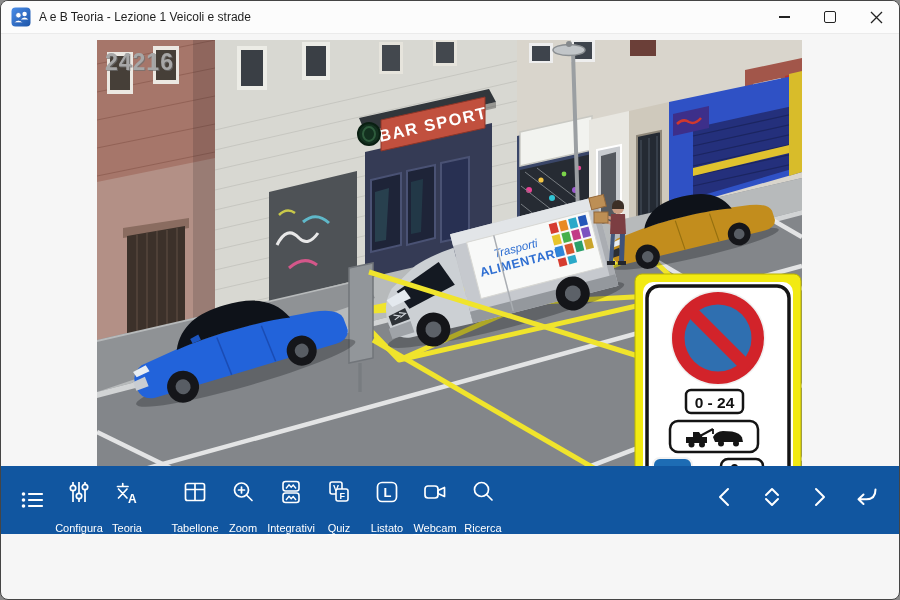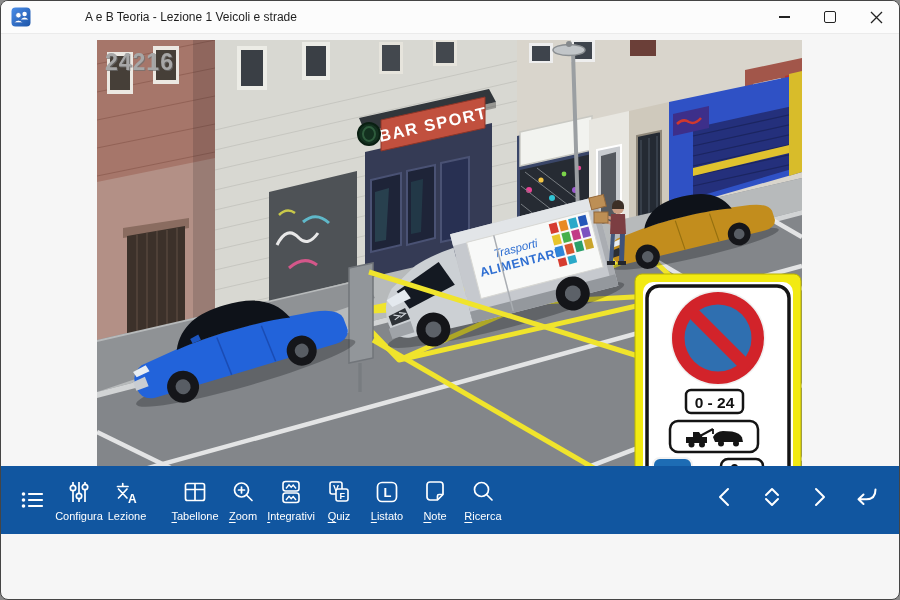--- a/index.html
+++ b/index.html
@@ -1,35 +1,35 @@
 <!DOCTYPE html>
 <html><head>
 <meta charset="utf-8">
 <style>
   html,body{margin:0;padding:0;background:#8a8a8a;font-family:"Liberation Sans",sans-serif;}
   .window{position:relative;width:900px;height:600px;background:#f6f6f6;border:1px solid #454545;
     border-radius:8px;overflow:hidden;box-sizing:border-box;}
   
-  .titlebar{height:32px;background:#fcfcfc;display:flex;align-items:center;border-bottom:1px solid #ebebeb;gap:46px;}
+  .titlebar{height:32px;background:#fcfcfc;display:flex;align-items:center;border-bottom:1px solid #ebebeb;}
   .app-icon{width:20px;height:20px;margin:0 8px 0 10px;flex:0 0 auto;}
   .title{font-size:12px;color:#1f1f1f;white-space:nowrap;}
   .win-controls{margin-left:auto;display:flex;height:100%;}
   .win-btn{width:46px;height:100%;display:flex;align-items:center;justify-content:center;color:#222;}
   .glyph-min{width:11px;height:1.4px;background:#222;}
   .glyph-max{width:10px;height:10px;border:1.4px solid #222;border-radius:2px;}
   
   .content{position:relative;height:500px;background:#f6f6f6;}
   .scene-wrap{position:absolute;left:96px;top:6px;width:705px;height:485px;background:#83868a;overflow:hidden;}
   .scene-wrap svg{display:block;}
   svg text{font-family:"Liberation Sans",sans-serif;}
   
   .toolbar{position:absolute;left:0;right:0;bottom:0;height:68px;background:#1156a0;display:flex;
     padding:12px 0 0 8px;box-sizing:border-box;}
   .tb-item{width:48px;display:flex;flex-direction:column;align-items:center;cursor:pointer;flex:0 0 auto;}
-  .tb-item .lbl{margin-top:4px;font-size:11px;line-height:12px;color:#fff;white-space:nowrap;}
+  .tb-item .lbl{margin-top:16px;font-size:11px;line-height:12px;color:#fff;white-space:nowrap;}
   .tb-item u{text-decoration:underline;text-underline-offset:2px;}
   .tb-menu{width:46px;padding-top:8px;}
   .tb-gap{width:20px;flex:0 0 auto;}
   .tb-nav{margin-left:auto;display:flex;padding-right:10px;}
   .tb-nav .tb-item{width:47px;padding-top:5px;}
   .tb-item svg{flex:0 0 auto;}
 </style>
 </head>
 <body>
 
@@ -382,21 +382,21 @@
         </svg>
         <span class="lbl">Configura</span>
       </div>
 
 
       <div class="tb-item">
         <svg width="28" height="28" viewBox="0 0 28 28">
           <path d="M4.5,8.5 H15 M9.75,5.5 V8.5 M5.5,11 L14,20 M14,11 L5.5,20" stroke="#fff" stroke-width="1.7" stroke-linecap="round"></path>
           <text x="15" y="24.5" font-size="12" font-weight="bold" fill="#fff">A</text>
         </svg>
-        <span class="lbl">Lezione</span>
+        <span class="lbl">Teoria</span>
       </div>
 
       <div class="tb-gap"></div>
 
       <div class="tb-item">
         <svg width="28" height="28" viewBox="0 0 28 28">
           <rect x="4.5" y="5.5" width="19" height="17" rx="2" fill="none" stroke="#fff" stroke-width="1.7"></rect>
           <path d="M14,5.5 V22.5 M4.5,11.5 H23.5" stroke="#fff" stroke-width="1.7"></path>
         </svg>
         <span class="lbl"><u>T</u>abellone</span>
@@ -432,28 +432,28 @@
       </div>
 
       <div class="tb-item">
         <svg width="28" height="28" viewBox="0 0 28 28">
           <rect x="4.5" y="4.5" width="19" height="19" rx="4.5" fill="none" stroke="#fff" stroke-width="1.7"></rect>
           <text x="10.5" y="19" font-size="13" font-weight="bold" fill="#fff">L</text>
         </svg>
         <span class="lbl"><u>L</u>istato</span>
       </div>
 
-
-      <div class="tb-item">
-        <svg width="28" height="28" viewBox="0 0 28 28">
-          <path d="M6,7 a3,3 0 0 1 3,-3 h10 a3,3 0 0 1 3,3 v9.5 L16.5,22 H9 a3,3 0 0 1 -3,-3 Z" fill="none" stroke="#fff" stroke-width="1.7" stroke-linejoin="round"></path>
-          <path d="M22,16.5 L18,16.5 Q16.5,16.5 16.5,18 L16.5,22" fill="none" stroke="#fff" stroke-width="1.7"></path>
-        </svg>
-        <span class="lbl"><u>N</u>ote</span>
-      </div>
+      <div class="tb-item">
+        <svg width="28" height="28" viewBox="0 0 28 28">
+          <rect x="4" y="8" width="13" height="12" rx="3" fill="none" stroke="#fff" stroke-width="1.7"></rect>
+          <path d="M17,12.5 L23.5,9.5 V18.5 L17,15.5 Z" fill="none" stroke="#fff" stroke-width="1.7" stroke-linejoin="round"></path>
+        </svg>
+        <span class="lbl"><u>W</u>ebcam</span>
+      </div>
+
 
       <div class="tb-item">
         <svg width="28" height="28" viewBox="0 0 28 28">
           <circle cx="12.5" cy="11.5" r="7" fill="none" stroke="#fff" stroke-width="1.7"></circle>
           <path d="M17.5,16.5 L23,22" stroke="#fff" stroke-width="1.7" stroke-linecap="round"></path>
         </svg>
         <span class="lbl"><u>R</u>icerca</span>
       </div>
 
 

